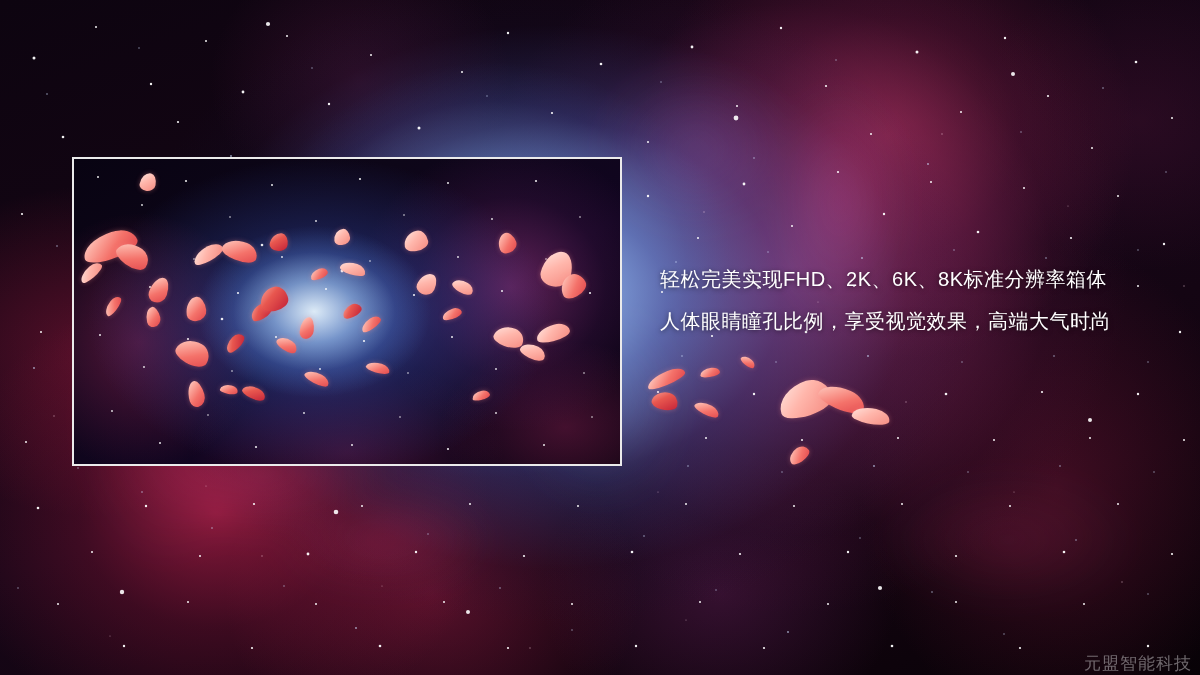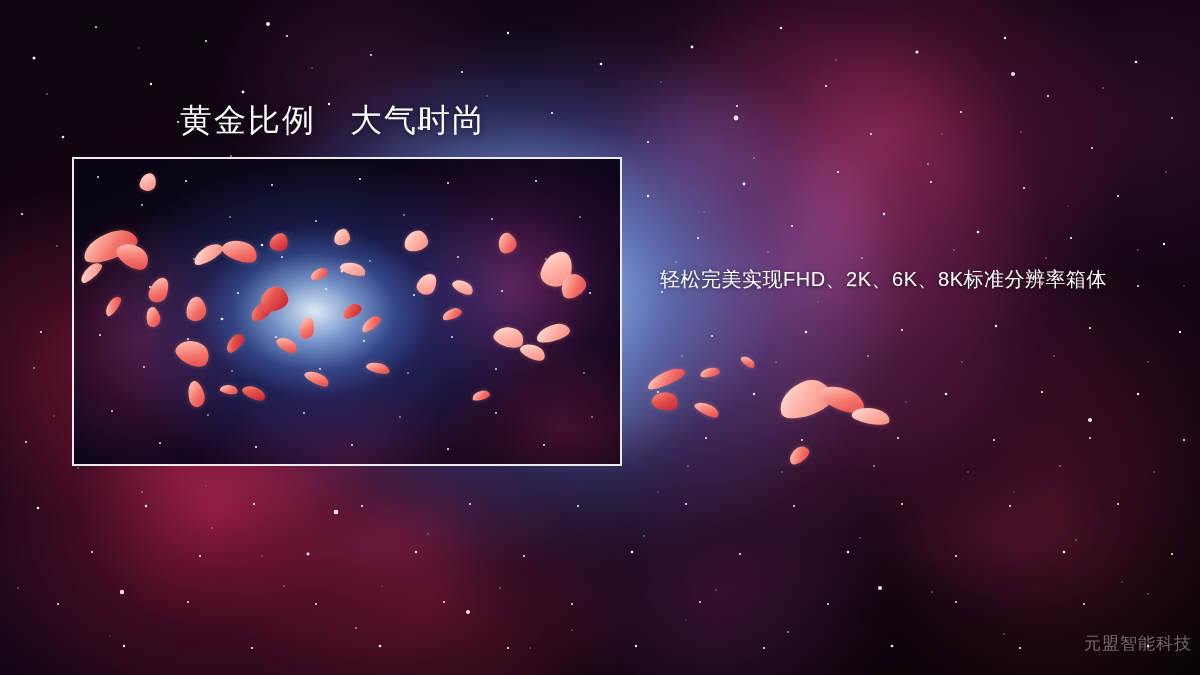--- a/index.html
+++ b/index.html
@@ -120,21 +120,21 @@
     font-size: 20px;
     line-height: 42px;
     color: #ffffff;
     letter-spacing: 0.5px;
     white-space: pre;
     text-shadow: 0 1px 5px rgba(0,0,0,0.6);
   }
   .watermark {
     position: absolute;
     right: 8px;
-    bottom: 20px;
+    bottom: 0;
     font-size: 17px;
     letter-spacing: 1px;
     color: rgba(190,185,190,0.55);
   }
 </style>
 </head>
 <body>
 
 <div id="slide">
 
@@ -451,21 +451,21 @@
     <div class="petal pale" style="left:378px; top:122px; width:22px; height:12px; transform: rotate(30deg);"></div>
     <div class="petal" style="left:424px; top:74px; width:18px; height:20px; transform: rotate(-22deg);"></div>
     <div class="petal pale" style="left:468px; top:92px; width:30px; height:36px; transform: rotate(14deg);"></div>
     <div class="petal" style="left:486px; top:116px; width:26px; height:22px; transform: rotate(-28deg);"></div>
     <div class="petal pale" style="left:420px; top:168px; width:30px; height:20px; transform: rotate(20deg);"></div>
     <div class="petal pale" style="left:462px; top:166px; width:34px; height:16px; transform: rotate(-14deg);"></div>
     <div class="petal pale" style="left:446px; top:186px; width:26px; height:14px; transform: rotate(26deg);"></div>
     <div class="petal" style="left:398px; top:232px; width:18px; height:9px; transform: rotate(-12deg);"></div>
   </div>
 
-  <div class="slide-title">黄金比例　大气时尚</div>
 
   <div class="body-text">
     <div class="body-line">轻松完美实现FHD、2K、6K、8K标准分辨率箱体</div>
+    <div class="body-line">人体眼睛瞳孔比例，享受视觉效果，高端大气时尚</div>
   </div>
 
   <div class="watermark">元盟智能科技</div>
 
 </div>
 
 </body></html>

